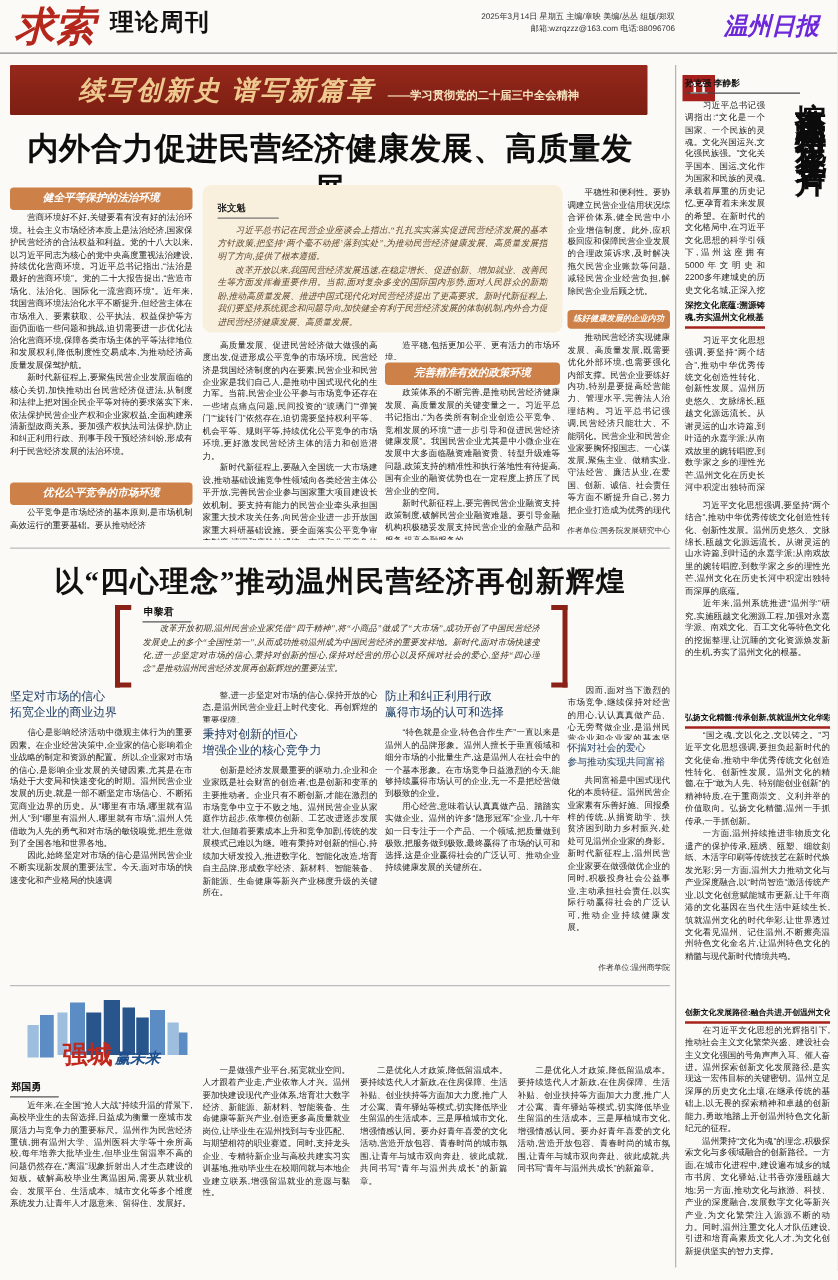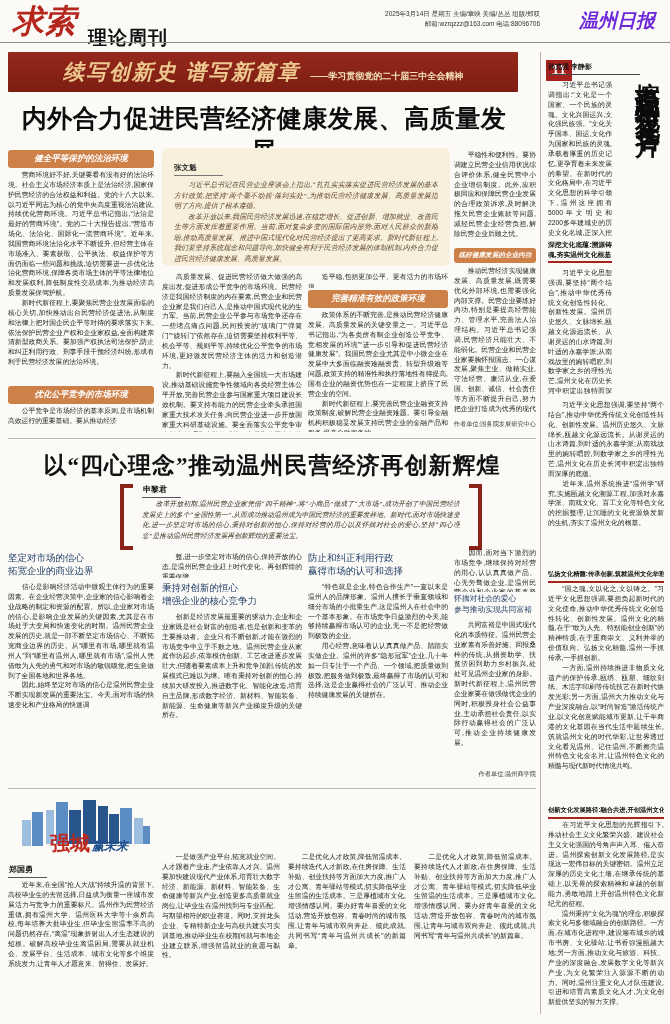--- a/index.html
+++ b/index.html
@@ -53,21 +53,21 @@
   .vtitle{writing-mode:vertical-rl;font-family:"Liberation Serif","DejaVu Serif",serif;font-weight:bold;
           font-size:25px;letter-spacing:5px;color:#0c0c0c;text-align:start;}
   .rauthors{font-size:7px;font-weight:bold;color:#111;border-bottom:1px solid #444;padding-bottom:2px;}
 </style>
 </head>
 <body>
 
 <div class="page">
 
   <div class="abs masthead" style="left:12px;top:4px;">求索</div>
-  <div class="abs section-name" style="left:88px;top:25px;text-align:right;">理论周刊</div>
+  <div class="abs section-name" style="left:88px;top:5px;text-align:right;">理论周刊</div>
   <div class="abs meta" style="left:320px;top:9px;width:220px;">
     <div>2025年3月14日 星期五 主编/章映 美编/丛丛 组版/郑双</div>
     <div>邮箱:wzrqzzz@163.com 电话:88096706</div>
   </div>
   <div class="abs pagebox" style="left:546px;top:24px;width:26px;height:21px;margin-top:36px;">11</div>
   <div class="abs papername" style="left:579px;top:8px;">温州日报</div>
   <div class="abs hr" style="left:0;top:42px;width:670px;"></div>
 
   <div class="abs banner" style="left:8px;top:52px;width:510px;height:40px;">
     <span class="banner-title">续写创新史 谱写新篇章</span>
@@ -98,21 +98,21 @@
 
   <div class="abs bt" style="left:454px;top:150px;width:82px;height:96px;">　　平稳性和便利性。要协调建立民营企业信用状况综合评价体系,健全民营中小企业增信制度。此外,应积极回应和保障民营企业发展的合理政策诉求,及时解决拖欠民营企业账款等问题,减轻民营企业经营负担,解除民营企业后顾之忧。</div>
   <div class="abs pill" style="left:454px;top:248px;width:82px;font-size:6.6px;white-space:nowrap;">练好健康发展的企业内功</div>
   <div class="abs bt" style="left:454px;top:266px;width:82px;height:148px;">　　推动民营经济实现健康发展、高质量发展,既需要优化外部环境,也需要强化内部支撑。民营企业要练好内功,特别是要提高经营能力、管理水平,完善法人治理结构。习近平总书记强调,民营经济只能壮大、不能弱化。民营企业和民营企业家要胸怀报国志、一心谋发展,聚焦主业、做精实业,守法经营、廉洁从业,在爱国、创新、诚信、社会责任等方面不断提升自己,努力把企业打造成为优秀的现代企业。</div>
   <div class="abs author-unit" style="left:440px;top:420px;width:96px;">作者单位:国务院发展研究中心</div>
 
   <div class="abs hr" style="left:8px;top:438px;width:528px;background:#bbb;"></div>
 
   <div class="abs head2" style="left:8px;top:450px;width:528px;">以“四心理念”推动温州民营经济再创新辉煌</div>
 
-  <div class="abs" style="left:92px;top:484px;width:362px;height:62px;margin-left:28px;">
+  <div class="abs" style="left:92px;top:484px;width:362px;height:62px;">
     <div class="abs bracket bk-l" style="left:0;top:0;"></div>
     <div class="abs bracket bk-r" style="right:0;top:0;"></div>
     <div class="abs byline" style="left:22px;top:0;">申黎君</div>
     <div class="abs intro-text" style="left:22px;top:15px;width:318px;height:46px;overflow:hidden;">　　改革开放初期,温州民营企业家凭借“四千精神”,将“小商品”做成了“大市场”,成功开创了中国民营经济发展史上的多个“全国性第一”,从而成功推动温州成为中国民营经济的重要发祥地。新时代,面对市场快速变化,进一步坚定对市场的信心,秉持对创新的恒心,保持对经营的用心以及怀揣对社会的爱心,坚持“四心理念”是推动温州民营经济发展再创新辉煌的重要法宝。</div>
   </div>
 
   <div class="abs h2col" style="left:8px;top:552px;width:146px;">
     <div>坚定对市场的信心</div>
     <div>拓宽企业的商业边界</div>
   </div>

